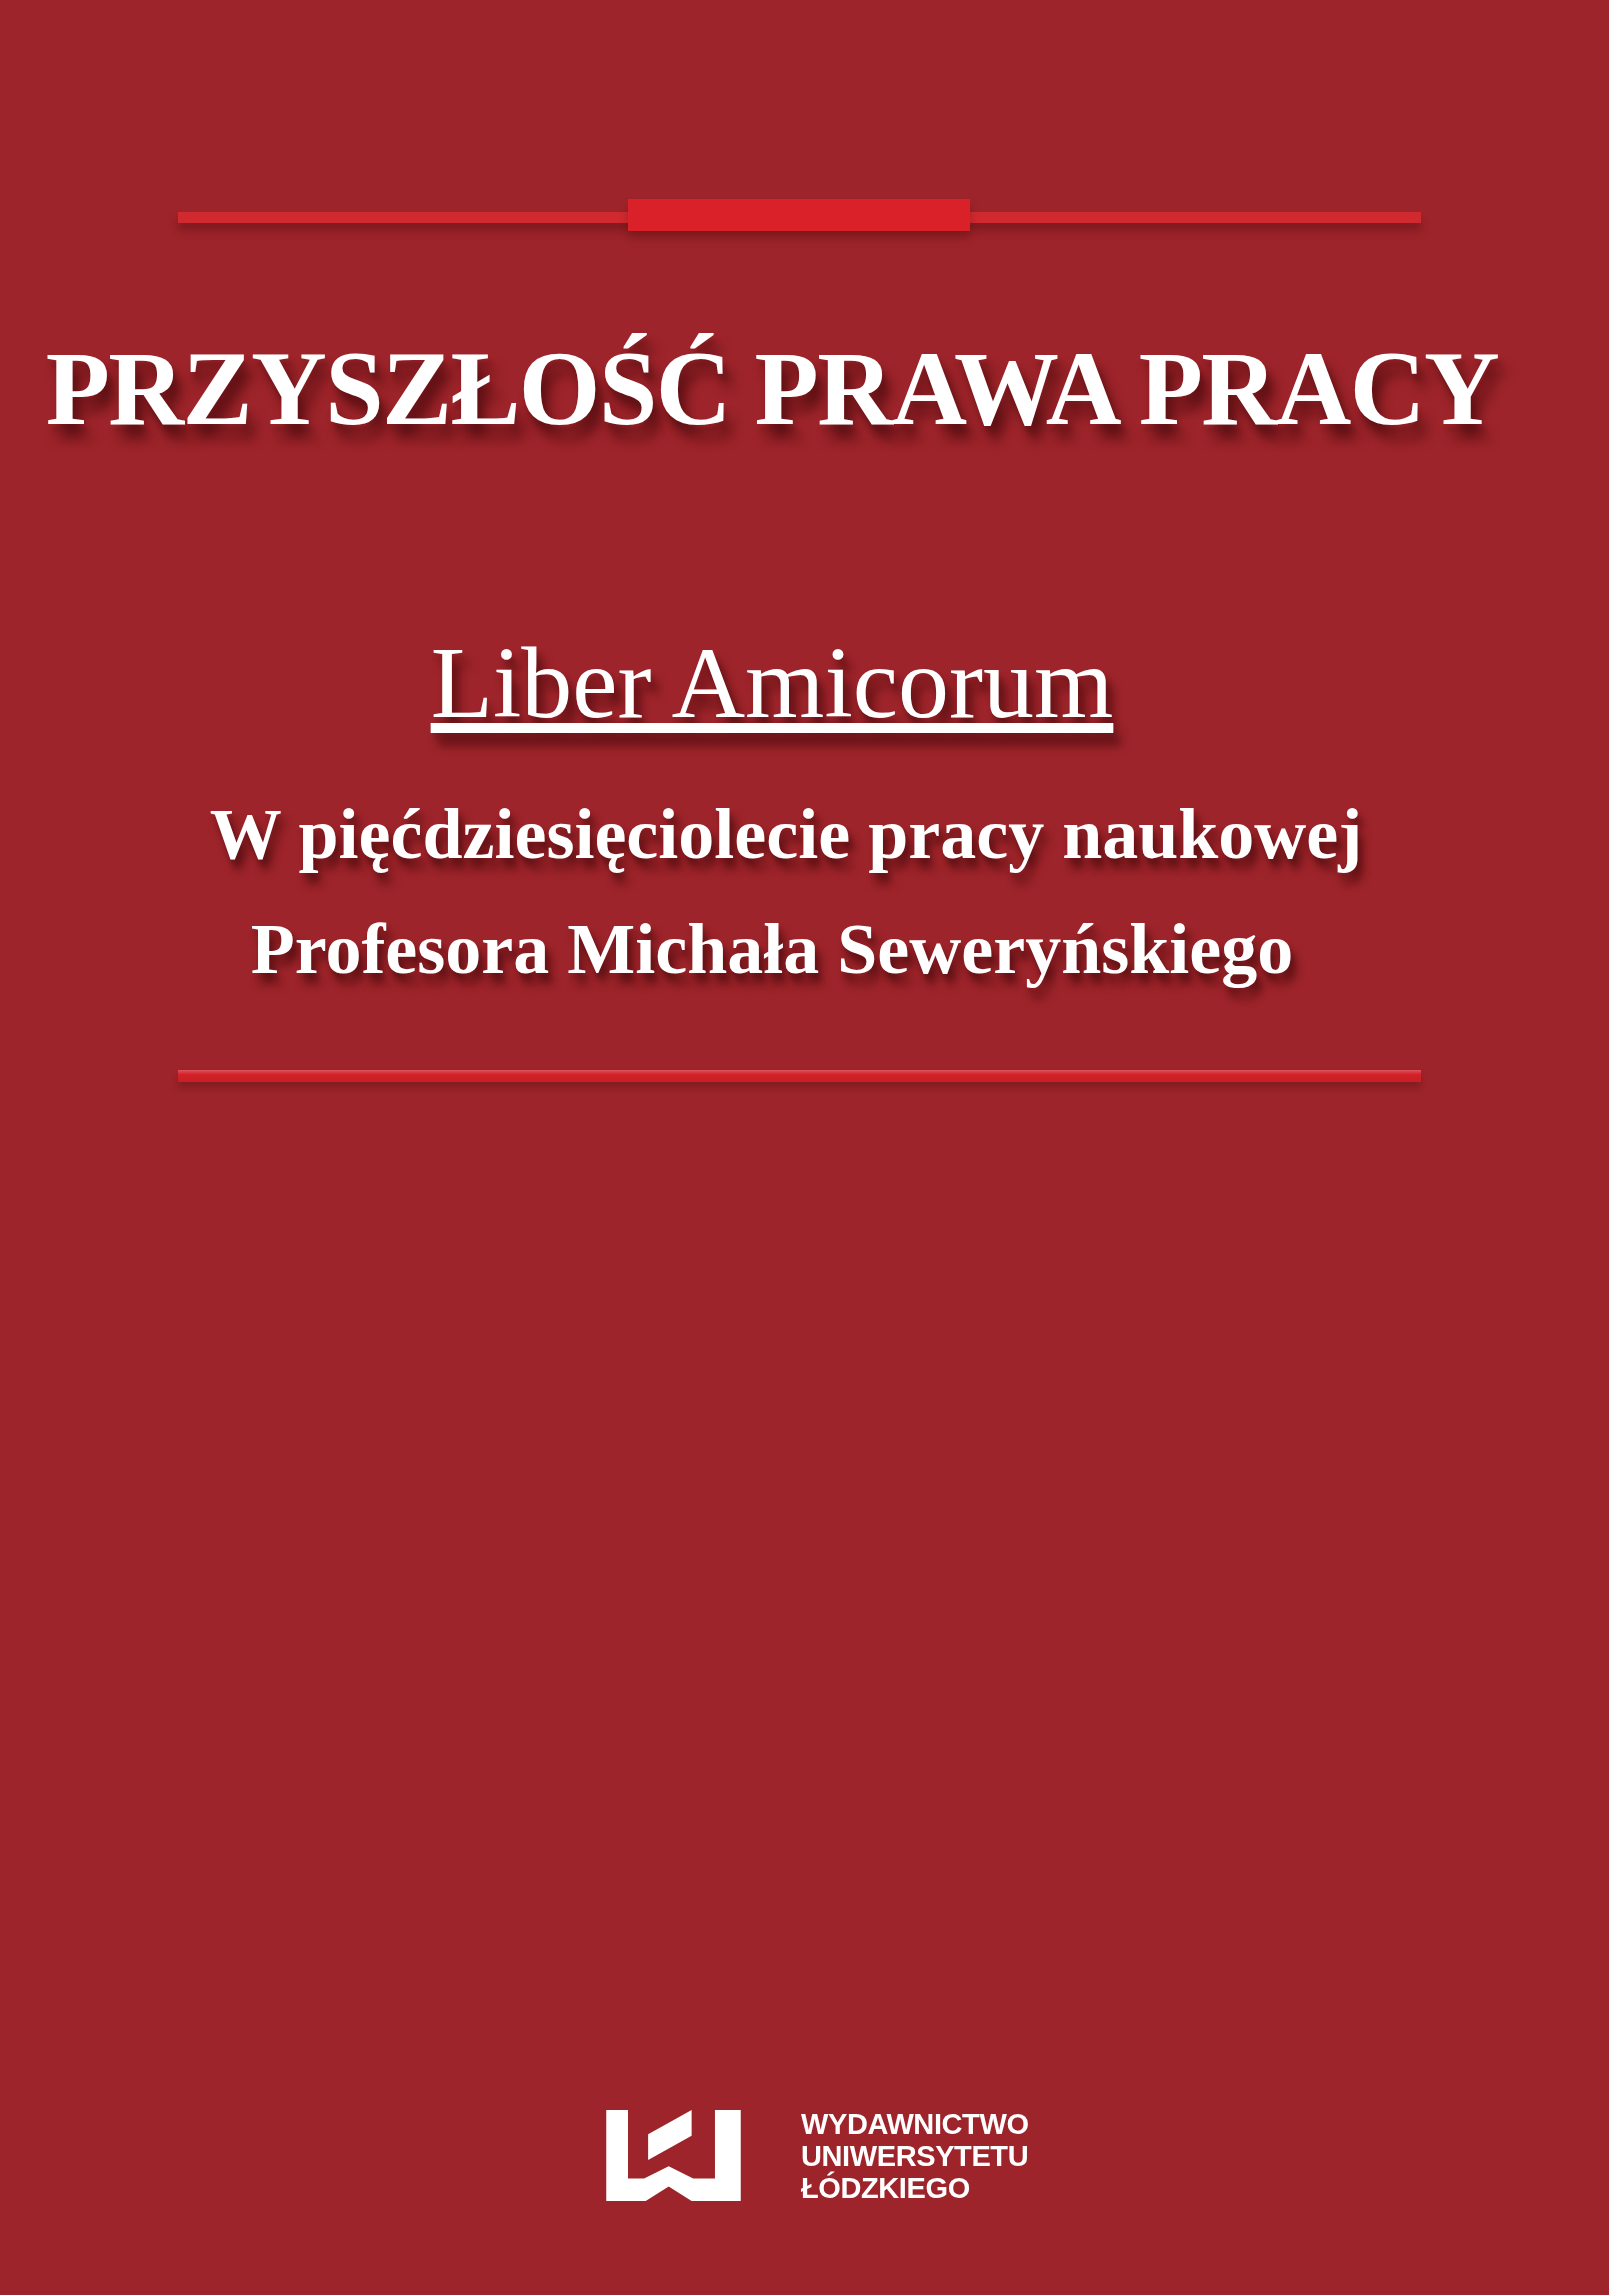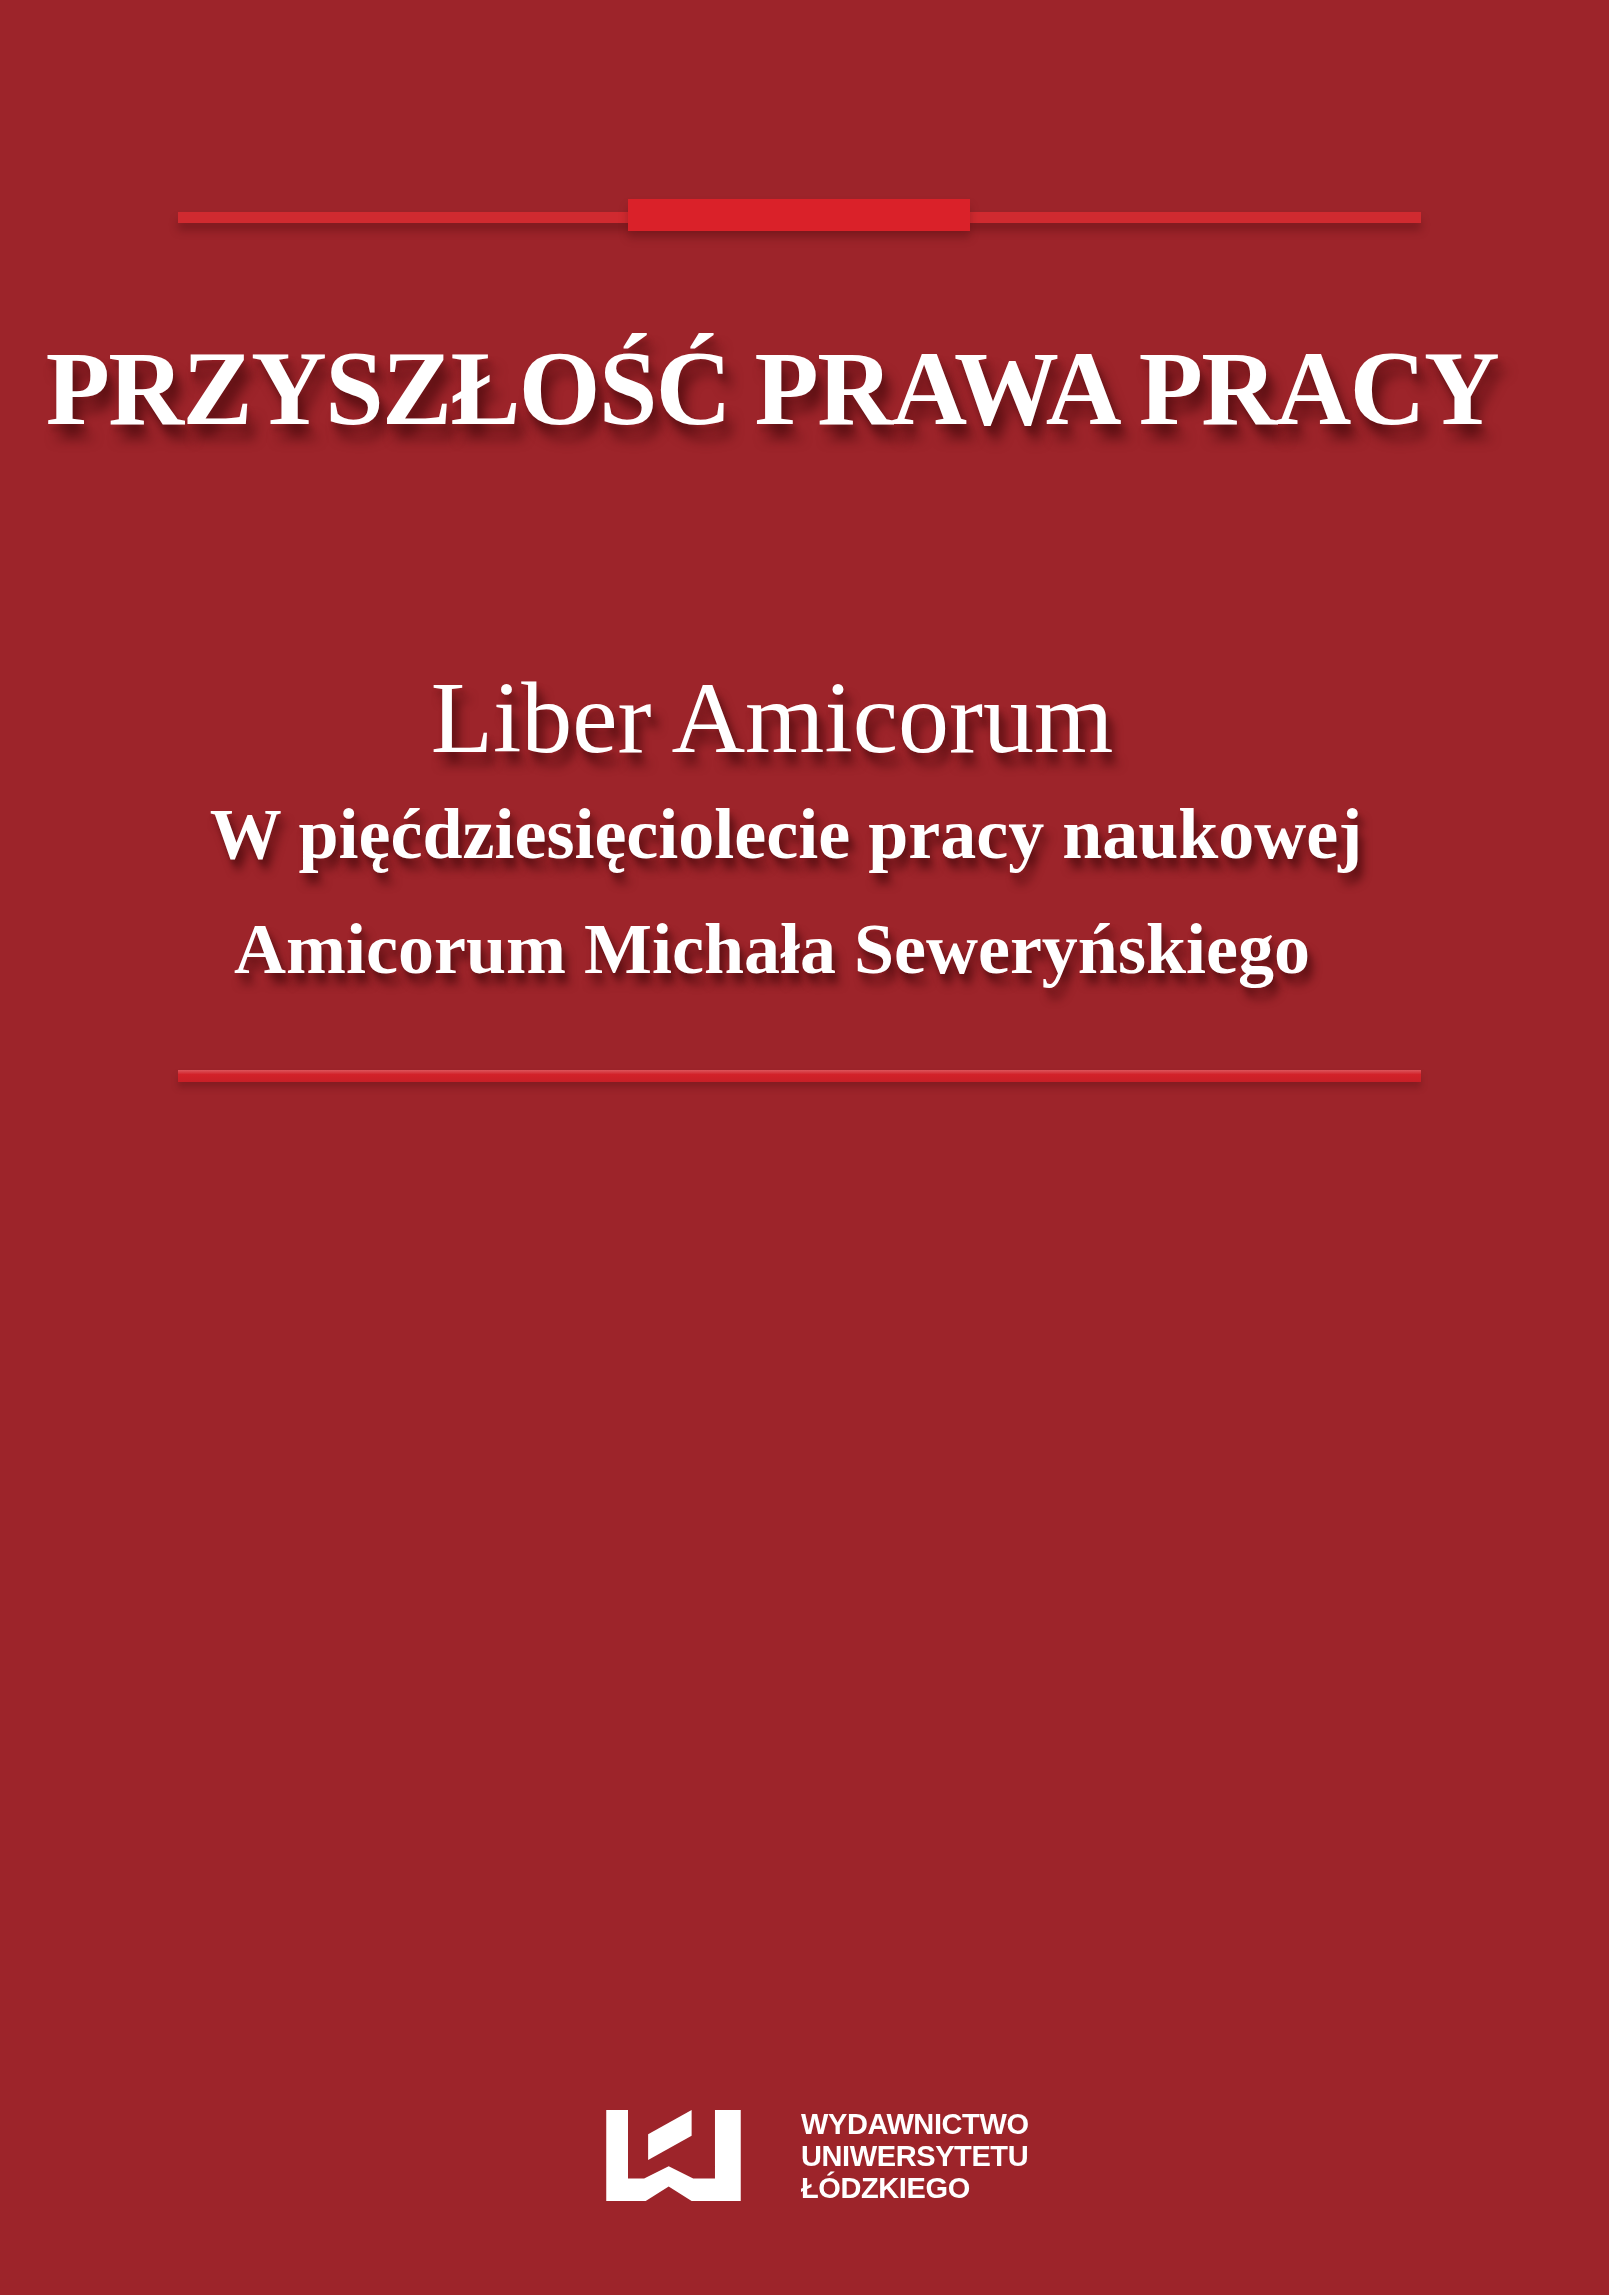--- a/index.html
+++ b/index.html
@@ -40,23 +40,24 @@
     position:absolute;left:0;width:100%;margin:0;
     text-align:center;color:var(--ink);
   }
   .title{
     top:336px;
     font-weight:700;font-size:105px;line-height:1;
     letter-spacing:-1.6px;
     text-shadow:8px 15.3px 11.3px var(--shadow),3.2px 6.5px 5.6px var(--shadow-soft);
   }
   .subtitle{
-    top:667px;
+    top:632px;
     font-weight:400;font-size:102px;line-height:1;
     text-shadow:7.3px 13px 9.7px var(--shadow),3.2px 5.6px 4.8px var(--shadow-soft);
+    text-decoration:underline;
   }
   .ded{
     font-weight:700;font-size:72px;line-height:1;
     text-shadow:5.6px 10.5px 8px var(--shadow),2.4px 4.8px 4px var(--shadow-soft);
   }
   .ded1{top:798px;padding-left:28px;}
   .ded2{top:913px;}
   
   .publisher{
     position:absolute;left:606px;top:2108px;
@@ -82,21 +83,21 @@
   <div class="rule-top">
     <div class="rule-accent"></div>
   </div>
 
   <h1 class="txt title">PRZYSZŁOŚĆ PRAWA PRACY</h1>
 
   <div class="txt subtitle">Liber Amicorum</div>
 
   <div class="txt ded ded1">W pięćdziesięciolecie pracy naukowej</div>
 
-  <div class="txt ded ded2">Amicorum Michała Seweryńskiego</div>
+  <div class="txt ded ded2">Profesora Michała Seweryńskiego</div>
 
   <div class="rule-bottom"></div>
 
   <div class="publisher">
     <svg class="mark" viewBox="0 0 167 113" aria-hidden="true">
       <path d="M0 0 H27 V85 H47 L77.5 70 L108 85 H135 V0 H167 V113 H106 L77.5 95 L49 113 H0 Z"></path>
       <path d="M52 30 L106 0 V32 L52 62 Z"></path>
     </svg>
     <div class="pubname">
       <span>WYDAWNICTWO</span>

